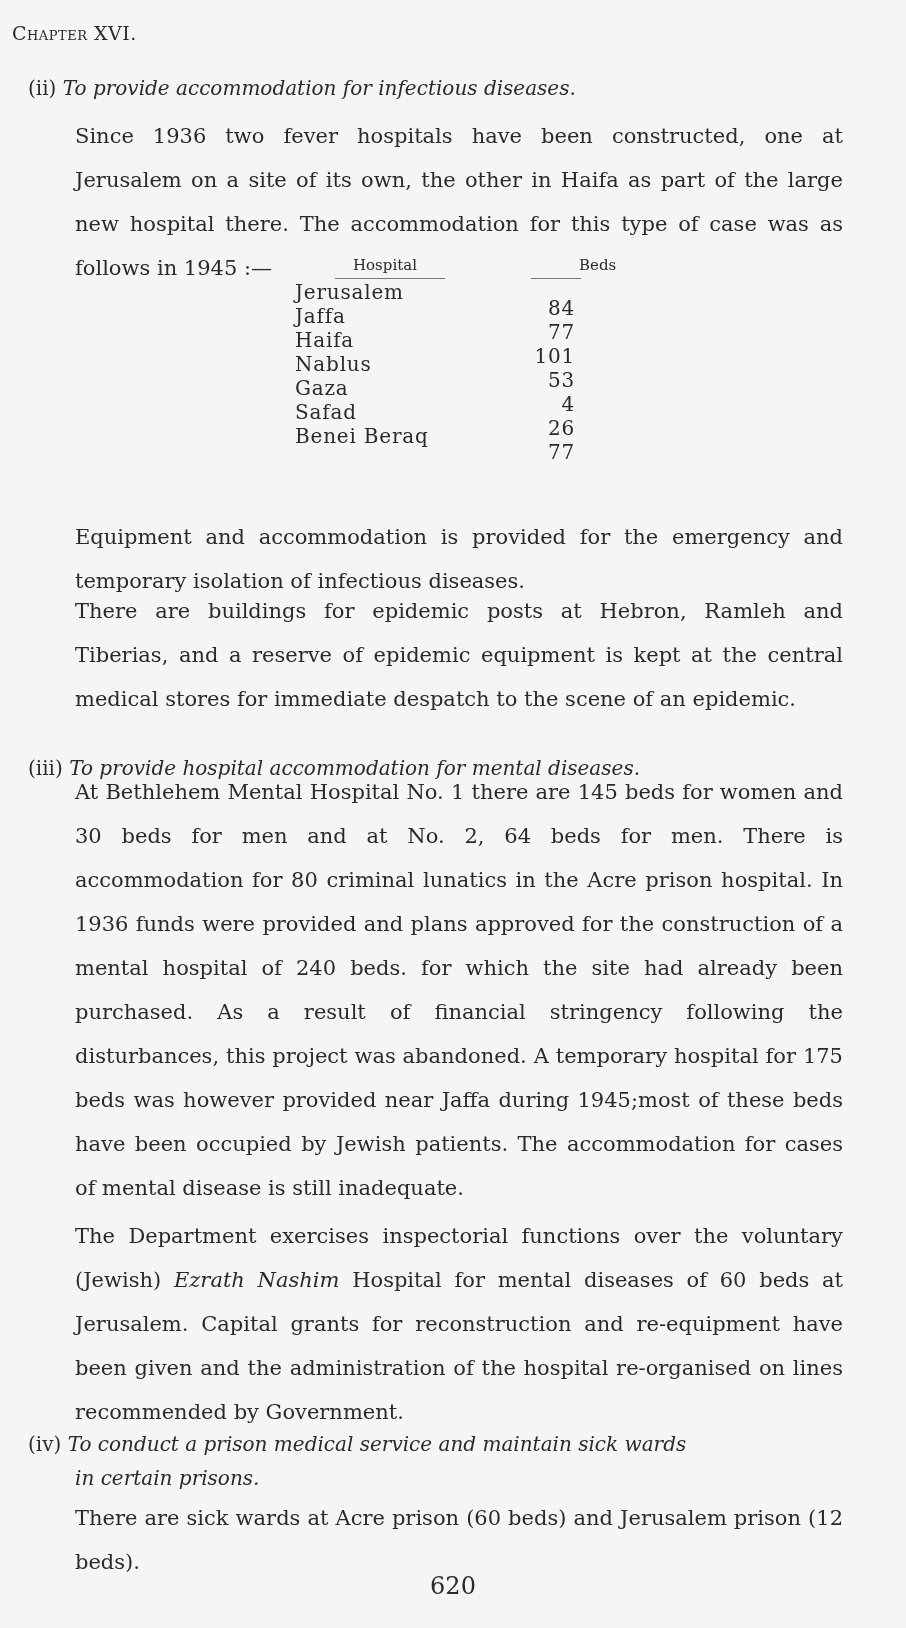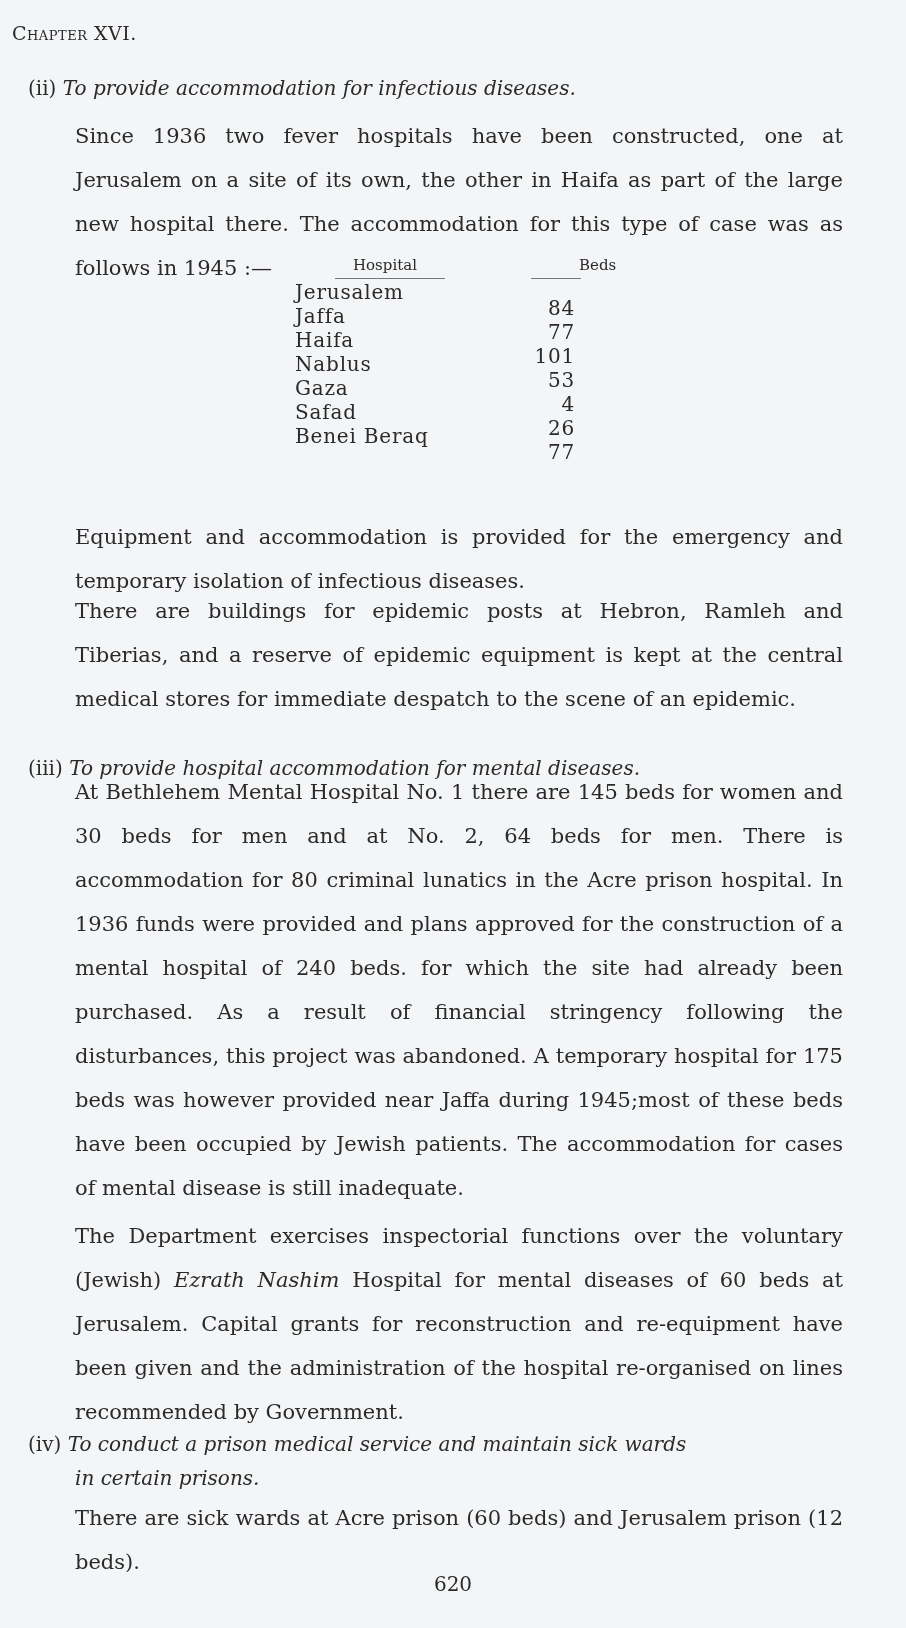--- a/index.html
+++ b/index.html
@@ -33,21 +33,21 @@
   .tbl .hdr { position: relative; height: 24px; font-size: 15px; }
   .tbl .hdr .h1 { position: absolute; left: 58px; top: 0; }
   .tbl .hdr .h2 { position: absolute; left: 240px; top: 0; margin-left: 44px; }
   .tbl .rule1 { position: absolute; left: 40px; top: 22px; width: 110px; border-top: 1px solid #777; }
   .tbl .rule2 { position: absolute; left: 236px; top: 22px; width: 50px; border-top: 1px solid #777; }
   .tbl .row { position: relative; height: 24px; letter-spacing: 0.8px; }
   .tbl .row .name { position: absolute; left: 0; top: 0; }
   .tbl .row .beds { position: absolute; right: 10px; top: 16px; }
   .pageno {
     position: absolute; left: 0; width: 906px; top: 1572px; text-align: center;
-    font-size: 20px;
+    font-size: 24px;
   }
 </style>
 </head>
 <body>
 
 <div class="page">
 
   <div class="chapter">Chapter XVI.</div>
 
   <div class="heading" style="top:76px;">

